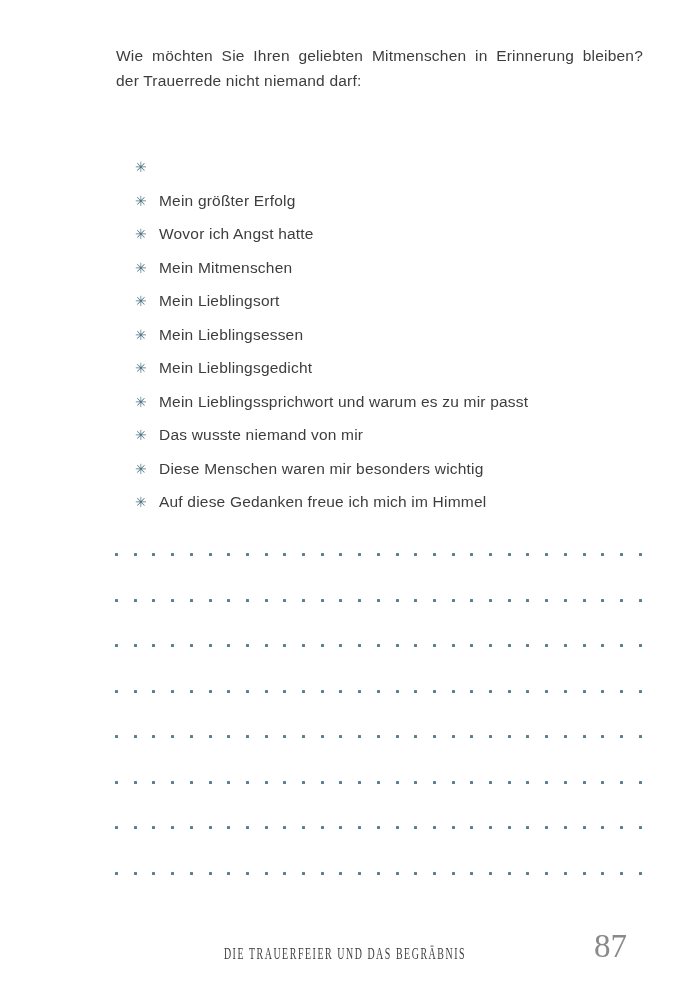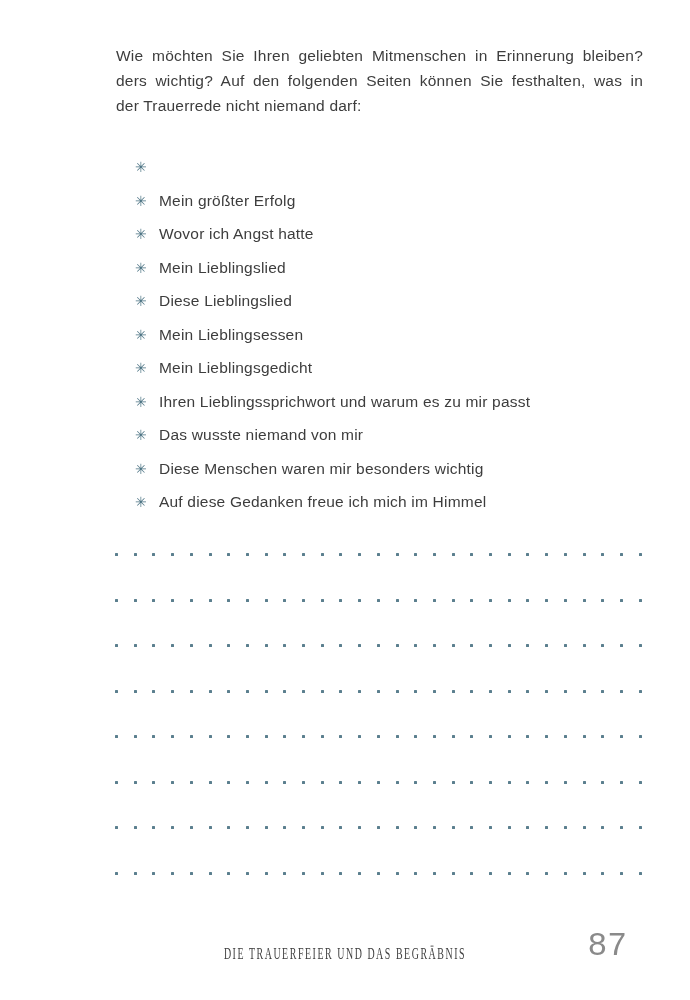--- a/index.html
+++ b/index.html
@@ -89,69 +89,68 @@
     font-size: 16px;
     line-height: 16px;
     letter-spacing: 2.5px;
     color: var(--footer-text, #3f3f3f);
     transform: scaleX(0.62);
   }
   .page-number {
     position: absolute;
     top: 930px;
     right: 63px;
-    font-family: Liberation Mono, monospace;
+    font-family: Liberation Serif, serif;
     font-size: 33px;
     line-height: 33px;
     font-weight: 400;
     color: var(--page-number, #8a8a8a);
   }
 </style>
 </head>
 <body>
 
 <div class="page">
 
   <div class="intro">
     <div class="intro-line justify">Wie möchten Sie Ihren geliebten Mitmenschen in Erinnerung bleiben?</div>
-    <div class="intro-line justify">ders wichtig? Auf den folgenden Seiten können Sie festhalten, was in</div>
     <div class="intro-line">der Trauerrede nicht niemand darf:</div>
   </div>
 
   <ul class="topics">
     <li>
       <span class="bullet">✳</span>
     </li>
     <li>
       <span class="bullet">✳</span>
       <span class="item-text">Mein größter Erfolg</span>
     </li>
     <li>
       <span class="bullet">✳</span>
       <span class="item-text">Wovor ich Angst hatte</span>
     </li>
     <li>
       <span class="bullet">✳</span>
-      <span class="item-text">Mein Lieblingslied</span>
-    </li>
-    <li>
-      <span class="bullet">✳</span>
-      <span class="item-text">Diese Lieblingslied</span>
+      <span class="item-text">Mein Mitmenschen</span>
+    </li>
+    <li>
+      <span class="bullet">✳</span>
+      <span class="item-text">Mein Lieblingsort</span>
     </li>
     <li>
       <span class="bullet">✳</span>
       <span class="item-text">Mein Lieblingsessen</span>
     </li>
     <li>
       <span class="bullet">✳</span>
       <span class="item-text">Mein Lieblingsgedicht</span>
     </li>
     <li>
       <span class="bullet">✳</span>
-      <span class="item-text">Ihren Lieblingssprichwort und warum es zu mir passt</span>
+      <span class="item-text">Mein Lieblingssprichwort und warum es zu mir passt</span>
     </li>
     <li>
       <span class="bullet">✳</span>
       <span class="item-text">Das wusste niemand von mir</span>
     </li>
     <li>
       <span class="bullet">✳</span>
       <span class="item-text">Diese Menschen waren mir besonders wichtig</span>
     </li>
     <li>

